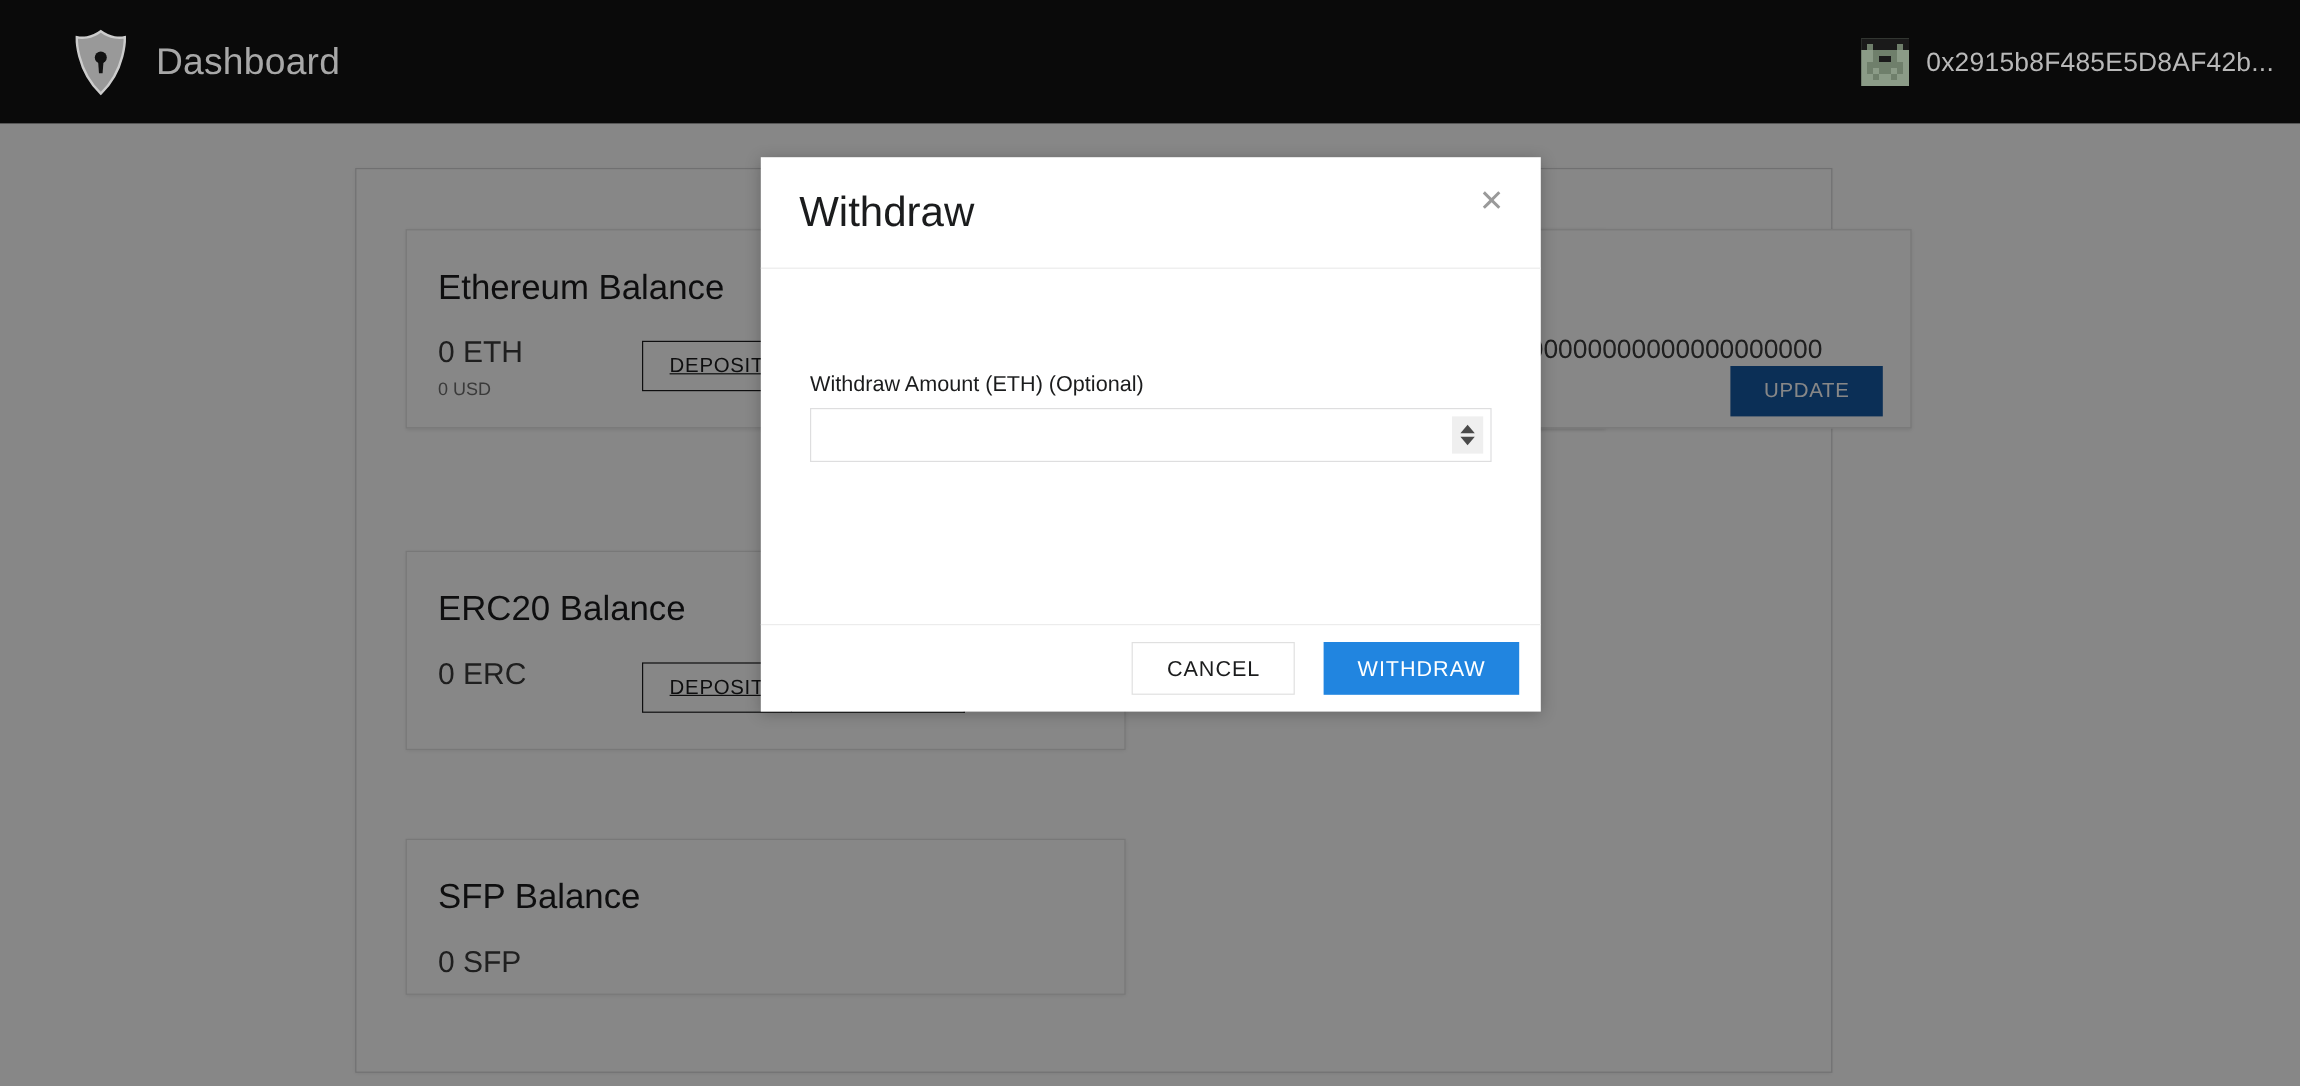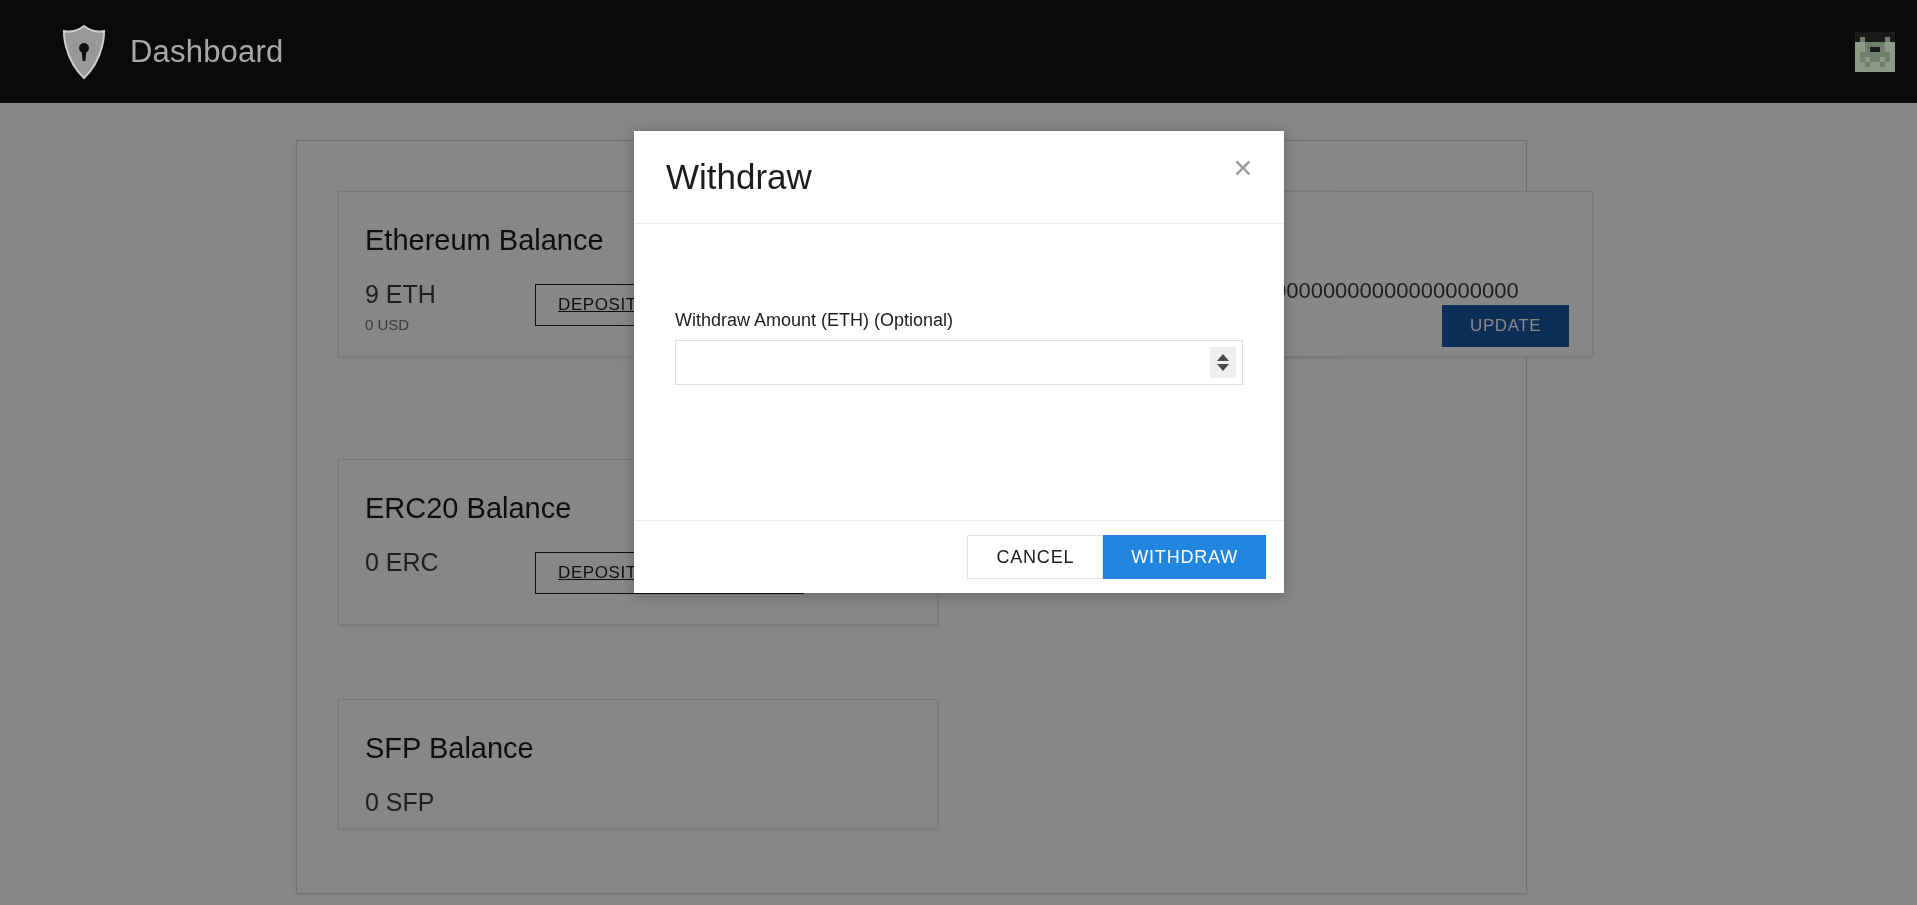--- a/index.html
+++ b/index.html
@@ -276,21 +276,21 @@
 
   .modal-footer {
     position: relative;
     height: 73px;
     border-top: 1px solid #ececec;
     display: flex;
     align-items: center;
     justify-content: flex-end;
     padding: 0 18px 0 0;
     box-sizing: border-box;
-    gap: 0;
+    gap: 24px;
   }
   .btn-cancel {
     border: 1px solid #e0e0e0;
     background: #ffffff;
     color: #1b1c1d;
     font-size: 18px;
     letter-spacing: 0.8px;
     height: 44px;
     padding: 0 28px;
     font-family: "Liberation Sans", sans-serif;
@@ -342,29 +342,30 @@
           <rect x="2" y="3" width="1" height="1" fill="#6f7f6b"></rect>
           <rect x="5" y="3" width="1" height="1" fill="#6f7f6b"></rect>
           <rect x="2" y="4" width="4" height="1" fill="#6f7f6b"></rect>
           <rect x="3" y="5" width="2" height="1" fill="#6f7f6b"></rect>
           <rect x="1" y="4" width="1" height="2" fill="#6f7f6b"></rect>
           <rect x="6" y="4" width="1" height="2" fill="#6f7f6b"></rect>
           <rect x="2" y="6" width="1" height="1" fill="#6f7f6b"></rect>
           <rect x="5" y="6" width="1" height="1" fill="#6f7f6b"></rect>
         </svg>
       </span>
+      <span class="account-address">0x2915b8F485E5D8AF42b...</span>
     </div>
   </div>
 
   <div class="page">
     <div class="outer-panel">
 
       <div class="card" style="left:41px; top:50px; width:1000px; height:166px;">
         <span class="card-title">Ethereum Balance</span>
-        <span class="card-primary">9 ETH</span>
+        <span class="card-primary">0 ETH</span>
         <span class="card-secondary">0 USD</span>
         <div class="btn-group" style="left:196px; top:92px;">
           <button class="btn-outline">DEPOSIT</button>
           <button class="btn-outline">WITHDRAW</button>
         </div>
       </div>
 
       <div class="card" style="left:41px; top:318px; width:600px; height:166px;">
         <span class="card-title">ERC20 Balance</span>
         <span class="card-primary">0 ERC</span>

